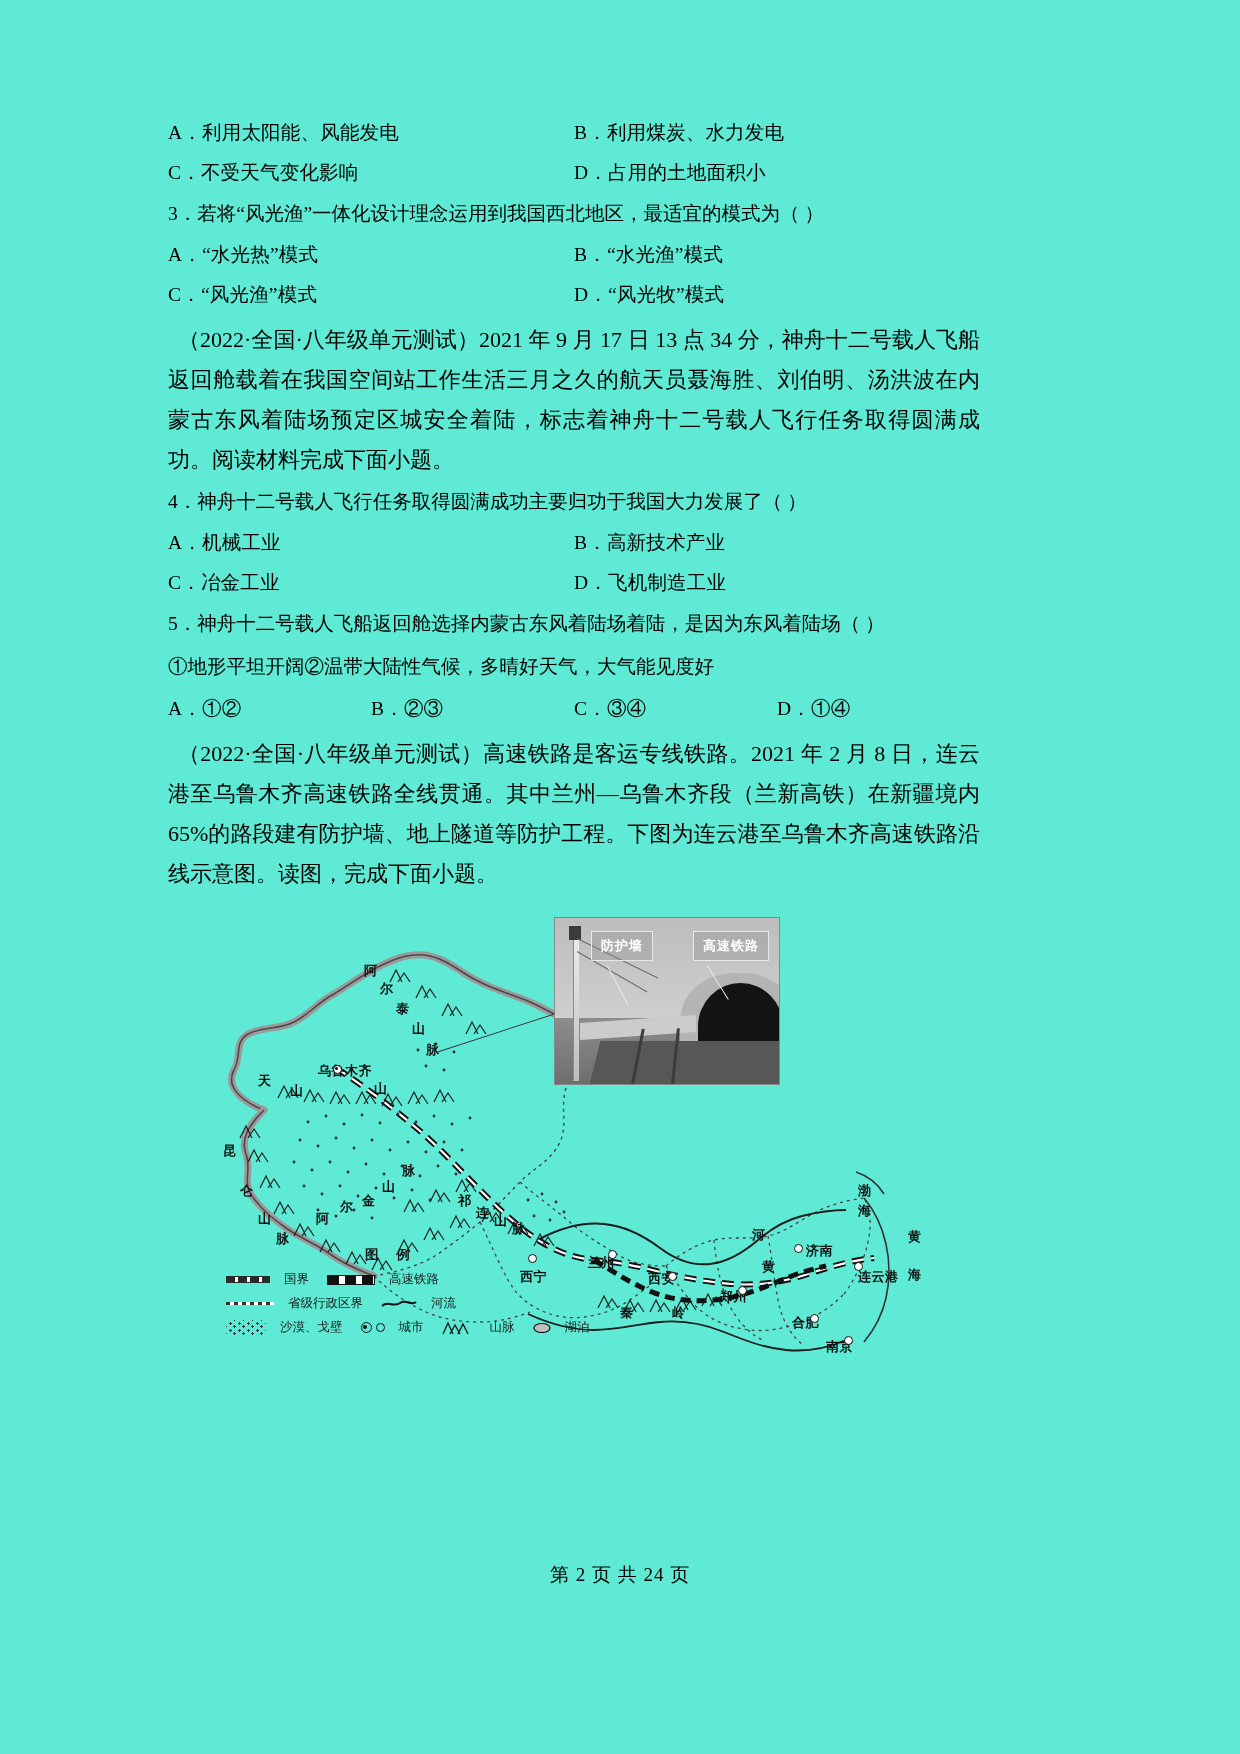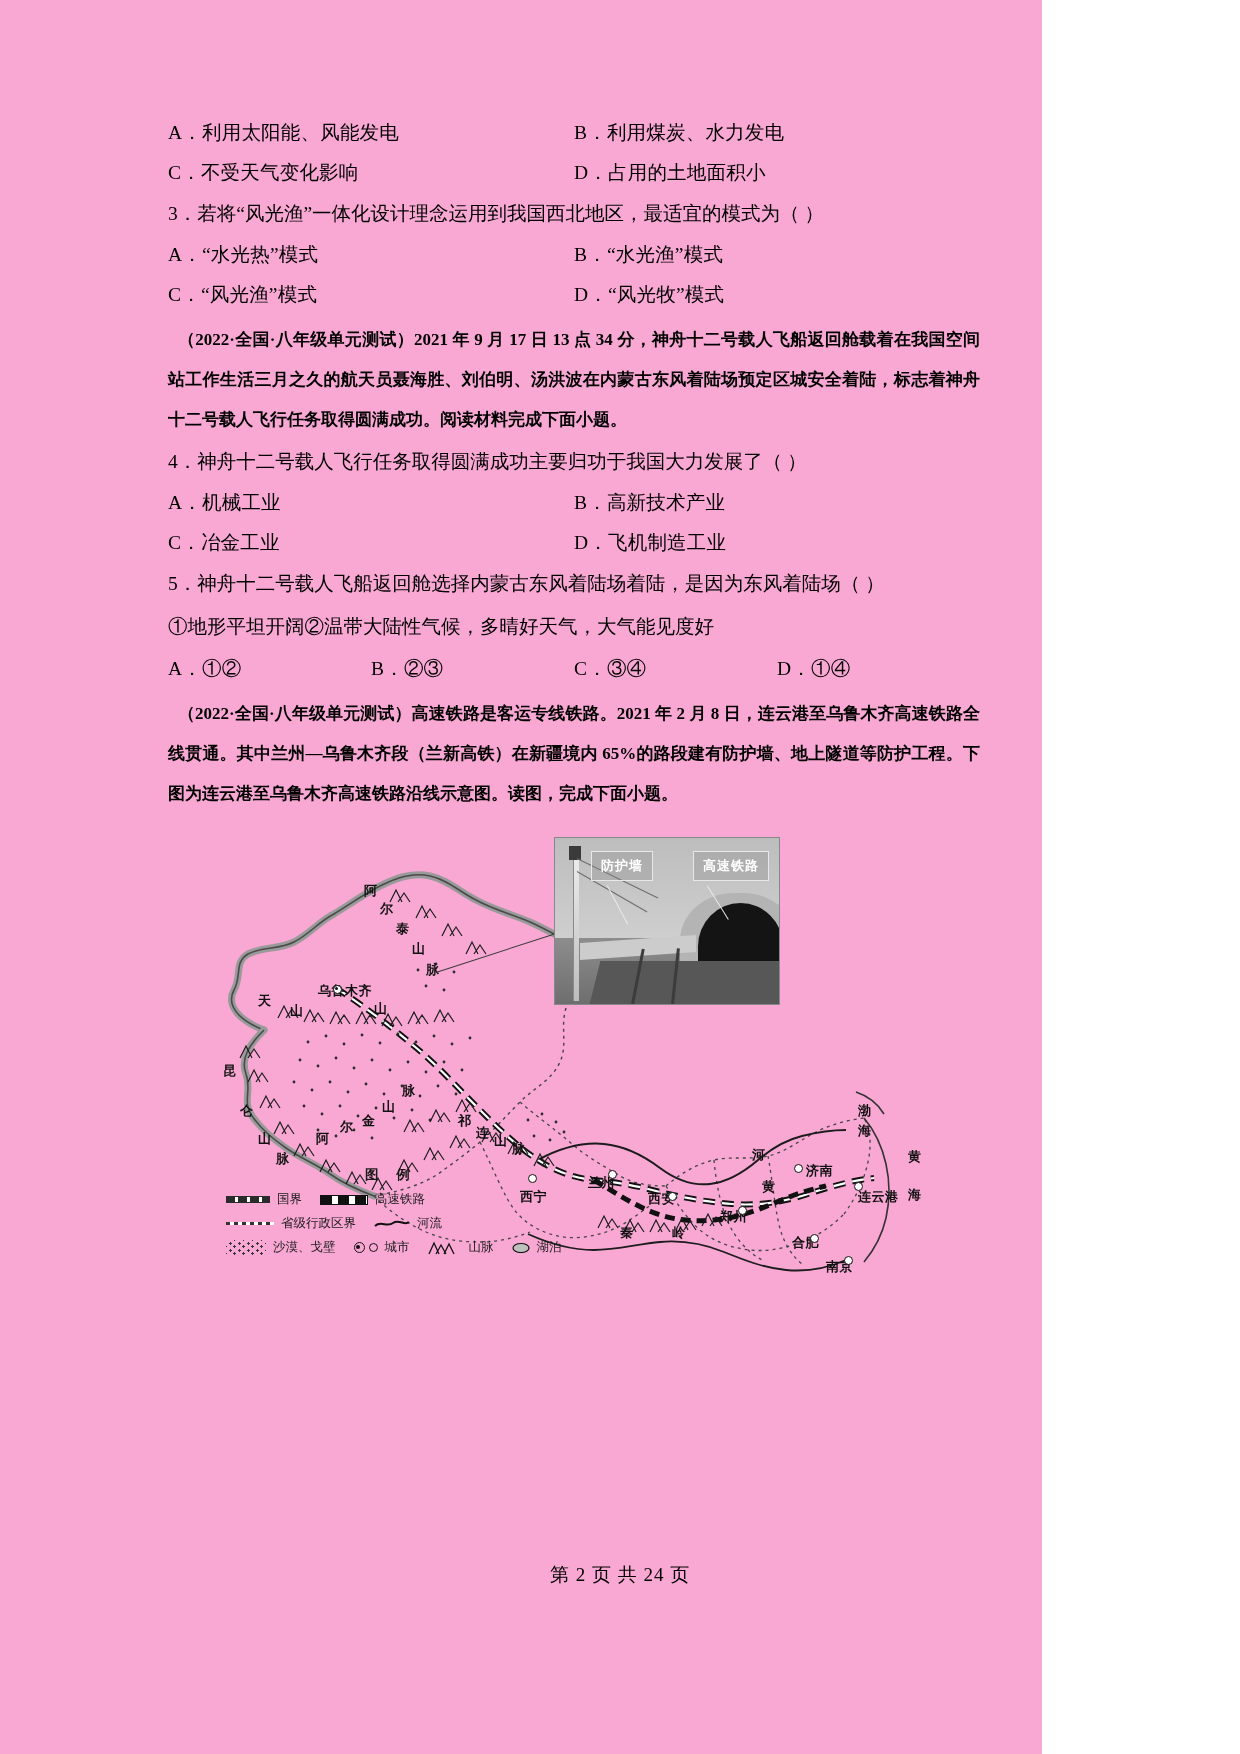--- a/index.html
+++ b/index.html
@@ -11,23 +11,23 @@
     width: 1240px;
     height: 1754px;
     position: relative;
     font-family: "Liberation Serif", "DejaVu Serif", serif;
     color: #000000;
     overflow: hidden;
   }
   .page {
     position: absolute;
     left: 0; top: 0;
-    width: 1042px;
+    width: 1240px;
     height: 1754px;
-    background: #f9a8d4;
+    background: #5eead4;
   }
   .content {
     position: absolute;
     left: 168px;
     top: 118px;
     width: 812px;
   }
 
   
   .optrow {
@@ -45,27 +45,26 @@
   .optrow.quad .opt { width: 25%; }
 
   .qline {
     font-size: 19.5px;
     line-height: 32px;
     margin: 0 0 10px 0;
     white-space: nowrap;
   }
 
   .para {
-    font-size: 17px;
+    font-size: 22px;
     line-height: 40px;
     margin: 6px 0 6px 0;
     text-align: justify;
     text-justify: inter-ideograph;
     text-indent: 0;
-    font-weight: bold;
   }
   .para .lead { margin-left: 10px; }
 
   .sub {
     font-size: 19.5px;
     line-height: 34px;
     margin: 0 0 10px 0;
     white-space: nowrap;
   }
 
@@ -186,21 +185,21 @@
     letter-spacing:7px;
     margin-bottom:7px;
     font-weight:bold;
   }
   .legend .lrow {
     display:flex;
     align-items:center;
     margin-bottom:7px;
     gap:6px;
   }
-  .legend .litem { display:flex; align-items:center; gap:7px; margin-right:12px; white-space:nowrap; }
+  .legend .litem { display:flex; align-items:center; gap:14px; margin-right:12px; white-space:nowrap; }
   .sym { display:inline-block; }
   .sym-border {
     width:44px; height:5px;
     background: repeating-linear-gradient(90deg,#2b2b2b 0 9px,#ffffff 9px 12px);
     border-top:1px solid #2b2b2b;
     border-bottom:1px solid #2b2b2b;
   }
   .sym-hsr {
     width:46px; height:8px;
     background: repeating-linear-gradient(90deg,#111 0 11px,#fff 11px 17px);

